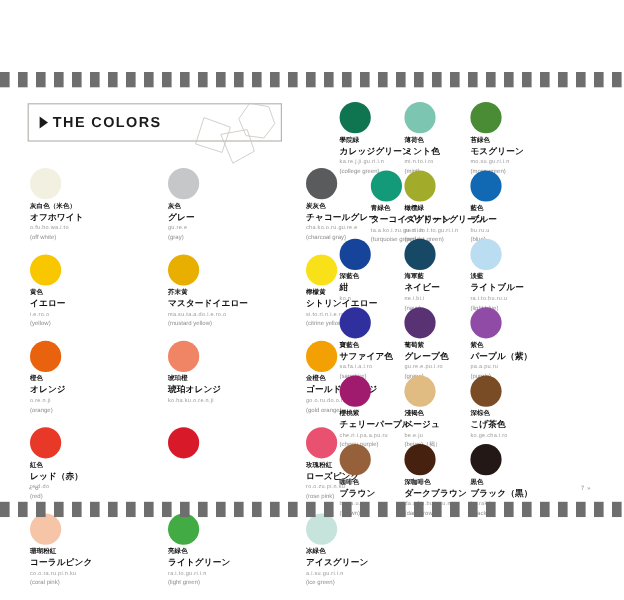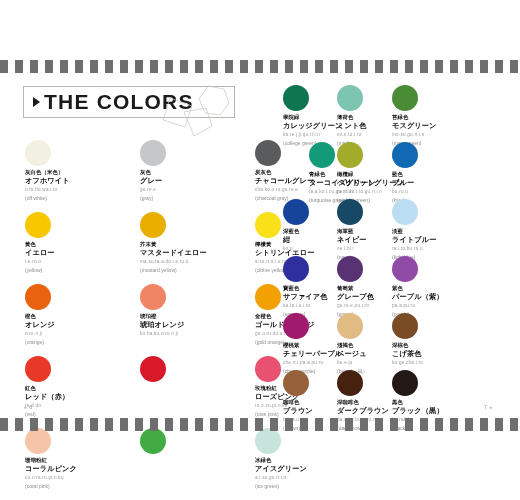--- a/index.html
+++ b/index.html
@@ -38,21 +38,21 @@
   }
   .title-inner{
     display:flex;align-items:center;margin-left:9px;
   }
   .tri{
     width:0;height:0;border-left:7px solid #1a1a1a;
     border-top:5px solid transparent;border-bottom:5px solid transparent;
     margin-right:4px;
   }
   .title-text{
-    font-size:21px;font-weight:bold;letter-spacing:1.2px;color:#1a1a1a;
+    font-size:12px;font-weight:bold;letter-spacing:1.2px;color:#1a1a1a;
     font-family:"Liberation Sans","DejaVu Sans",sans-serif;
     white-space:nowrap;
   }
   .deco{
     position:absolute;left:148px;top:84px;width:100px;height:56px;z-index:4;
     pointer-events:none;
   }
 
   
   .grid{
@@ -213,20 +213,26 @@
           <div class="kanji">琥珀橙</div>
           <div class="kana">琥珀オレンジ</div>
           <div class="romaji">ko.ha.ku.o.re.n.ji</div>
         </div>
       </div>
       <div class="cell" style="left: 140px; top: 356px;">
         <span class="dot" style="background: rgb(216, 25, 42);"></span>
       </div>
       <div class="cell" style="left: 140px; top: 428px;">
         <span class="dot" style="background: rgb(66, 171, 68);"></span>
+        <div class="labels">
+          <div class="kanji">亮緑色</div>
+          <div class="kana">ライトグリーン</div>
+          <div class="romaji">ra.i.to.gu.ri.i.n</div>
+          <div class="english">(light green)</div>
+        </div>
       </div>
       <div class="cell" style="left: 255px; top: 212px;">
         <span class="dot" style="background: rgb(249, 225, 25);"></span>
         <div class="labels">
           <div class="kanji">檸檬黄</div>
           <div class="kana">シトリンイエロー</div>
           <div class="romaji">si.to.ri.n.i.e.ro.o</div>
           <div class="english">(citrine yellow)</div>
         </div>
       </div>

